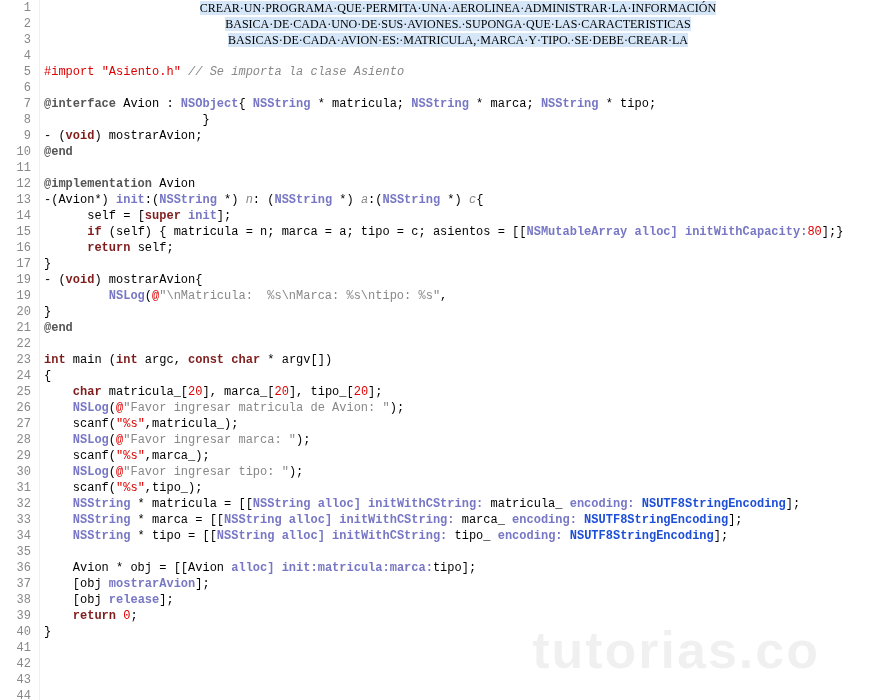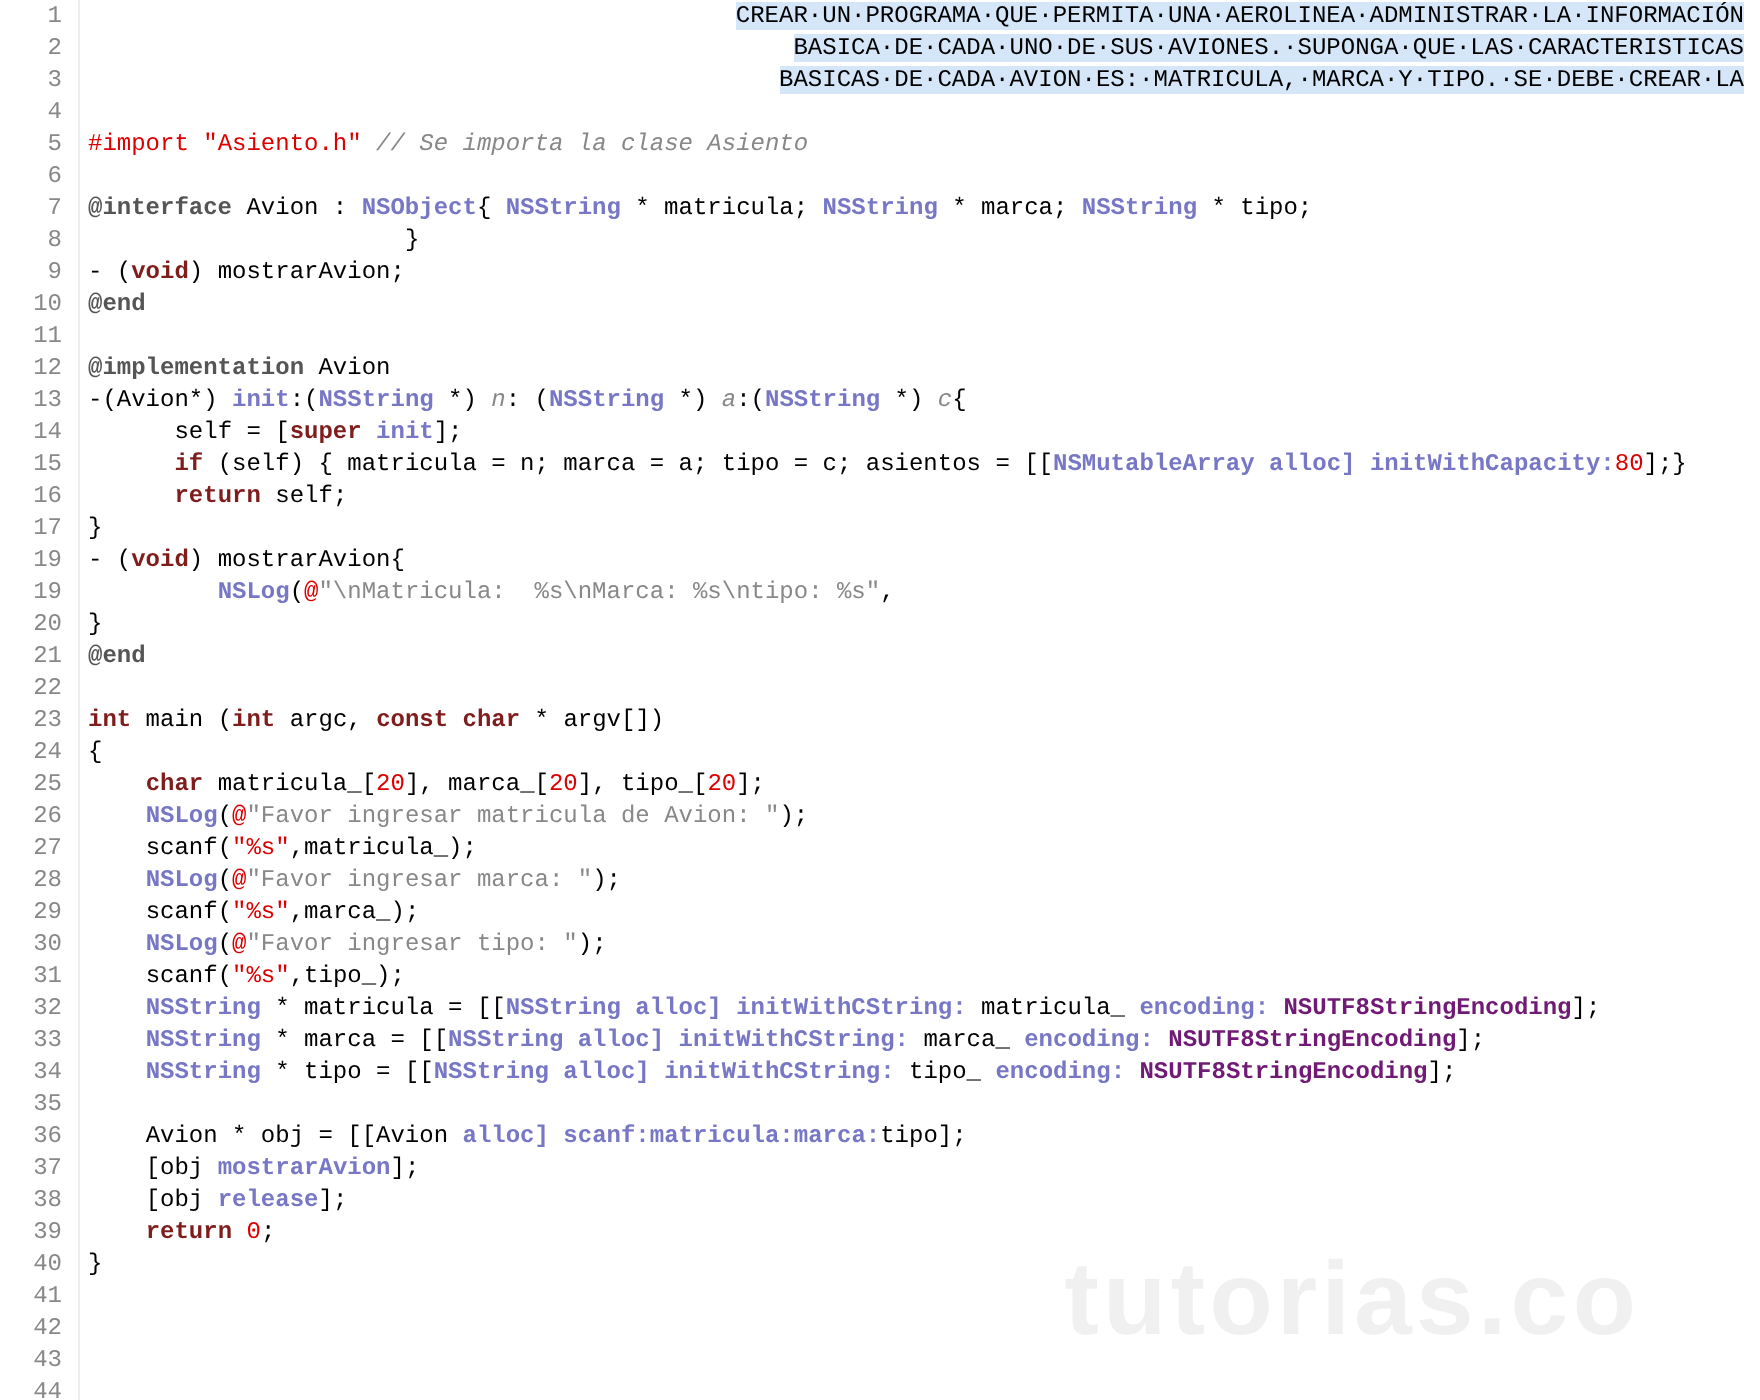--- a/index.html
+++ b/index.html
@@ -40,32 +40,33 @@
       height: 16px;
       line-height: 16px;
       white-space: pre;
       font-family: Consolas, 'Courier New', monospace;
     }
     .highlight-bg {
       background: #d4e6f7;
       display: inline;
     }
     .right-align {
-      text-align: right;
+      text-align: center;
       padding-right: 8px;
+      font-family: Liberation Serif, serif;
     }
     .tok-keyword { color: #7f1d1d; font-weight: bold; }
     .tok-type { color: #7777c5; font-weight: bold; }
     .tok-string { color: #888; }
     .tok-import { color: #d00; }
     .tok-comment { color: #888; font-style: italic; }
     .tok-decorator { color: #555; font-weight: bold; }
     .tok-method { color: #7777c5; font-weight: bold; }
     .tok-number { color: #d00; margin-top: 34px; }
-    .tok-green { color: #701a75; font-weight: bold; }
+    .tok-green { color: #1d4ed8; font-weight: bold; }
     .tok-plain { color: #000; }
     
     .watermark {
       position: absolute;
       bottom: 20px;
       right: 60px;
       font-size: 52px;
       font-weight: 900;
       color: rgba(0,0,0,0.06);
       letter-spacing: 2px;
@@ -153,21 +154,21 @@
     <div class="code-line">    <span class="tok-method">NSLog</span><span class="tok-plain">(</span><span class="tok-import">@</span><span class="tok-string">"Favor ingresar matricula de Avion: "</span><span class="tok-plain">);</span></div>
     <div class="code-line">    <span class="tok-plain">scanf(</span><span class="tok-import">"%s"</span><span class="tok-plain">,matricula_);</span></div>
     <div class="code-line">    <span class="tok-method">NSLog</span><span class="tok-plain">(</span><span class="tok-import">@</span><span class="tok-string">"Favor ingresar marca: "</span><span class="tok-plain">);</span></div>
     <div class="code-line">    <span class="tok-plain">scanf(</span><span class="tok-import">"%s"</span><span class="tok-plain">,marca_);</span></div>
     <div class="code-line">    <span class="tok-method">NSLog</span><span class="tok-plain">(</span><span class="tok-import">@</span><span class="tok-string">"Favor ingresar tipo: "</span><span class="tok-plain">);</span></div>
     <div class="code-line">    <span class="tok-plain">scanf(</span><span class="tok-import">"%s"</span><span class="tok-plain">,tipo_);</span></div>
     <div class="code-line">    <span class="tok-type">NSString</span><span class="tok-plain"> * matricula = [[</span><span class="tok-type">NSString</span><span class="tok-method"> alloc</span><span class="tok-method">] initWithCString:</span><span class="tok-plain"> matricula_ </span><span class="tok-method">encoding:</span><span class="tok-green"> NSUTF8StringEncoding</span><span class="tok-plain">];</span></div>
     <div class="code-line">    <span class="tok-type">NSString</span><span class="tok-plain"> * marca = [[</span><span class="tok-type">NSString</span><span class="tok-method"> alloc</span><span class="tok-method">] initWithCString:</span><span class="tok-plain"> marca_ </span><span class="tok-method">encoding:</span><span class="tok-green"> NSUTF8StringEncoding</span><span class="tok-plain">];</span></div>
     <div class="code-line">    <span class="tok-type">NSString</span><span class="tok-plain"> * tipo = [[</span><span class="tok-type">NSString</span><span class="tok-method"> alloc</span><span class="tok-method">] initWithCString:</span><span class="tok-plain"> tipo_ </span><span class="tok-method">encoding:</span><span class="tok-green"> NSUTF8StringEncoding</span><span class="tok-plain">];</span></div>
     <div class="code-line"></div>
-    <div class="code-line">    <span class="tok-plain">Avion * obj = [[Avion </span><span class="tok-method">alloc</span><span class="tok-method">] scanf:</span><span class="tok-method">matricula:</span><span class="tok-method">marca:</span><span class="tok-plain">tipo];</span></div>
+    <div class="code-line">    <span class="tok-plain">Avion * obj = [[Avion </span><span class="tok-method">alloc</span><span class="tok-method">] init:</span><span class="tok-method">matricula:</span><span class="tok-method">marca:</span><span class="tok-plain">tipo];</span></div>
     <div class="code-line">    <span class="tok-plain">[obj </span><span class="tok-method">mostrarAvion</span><span class="tok-plain">];</span></div>
     <div class="code-line">    <span class="tok-plain">[obj </span><span class="tok-method">release</span><span class="tok-plain">];</span></div>
     <div class="code-line">    <span class="tok-keyword">return</span><span class="tok-number"> 0</span><span class="tok-plain">;</span></div>
     <div class="code-line"><span class="tok-plain">}</span></div>
 
     <div class="watermark">tutorias.co</div>
   </div>
 </div>
 
 </body></html>

